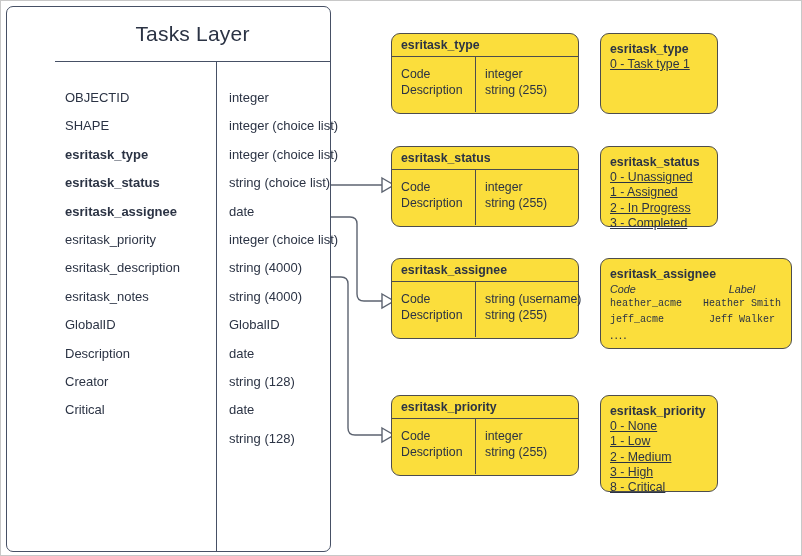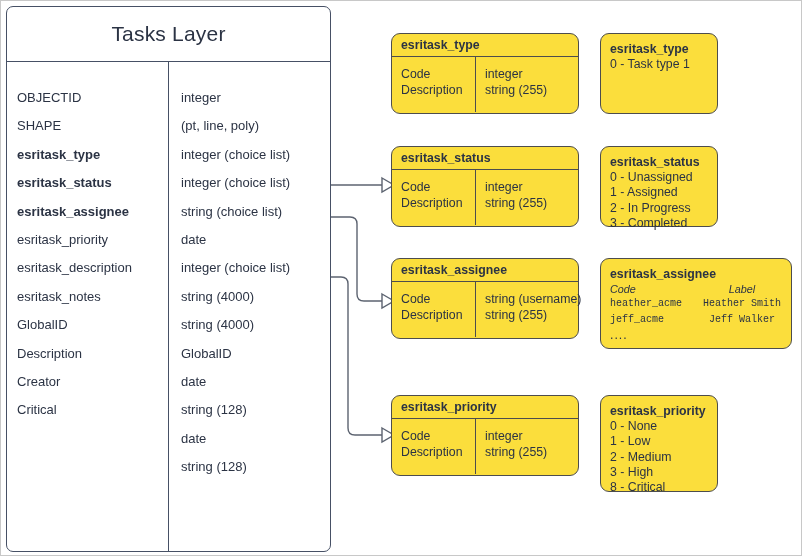--- a/index.html
+++ b/index.html
@@ -26,20 +26,21 @@
     position: absolute;
     left: 5px;
     top: 5px;
     width: 325px;
     height: 546px;
     background: #ffffff;
     border: 1.4px solid #465065;
     border-radius: 7px;
     display: flex;
     flex-direction: column;
+    padding-left: 48px;
   }
   .entity-title {
     height: 55px;
     flex: 0 0 55px;
     display: flex;
     align-items: center;
     justify-content: center;
     font-size: 21px;
     color: #2b3344;
     border-bottom: 1.4px solid #465065;
@@ -118,20 +119,21 @@
   .dbox-title {
     font-size: 12.3px;
     font-weight: bold;
     line-height: 16px;
     white-space: nowrap;
   }
   .dbox-line {
     font-size: 12.3px;
     line-height: 15.3px;
     white-space: nowrap;
+    text-decoration: underline;
   }
   .dbox-colhdr {
     display: flex;
     font-size: 10.8px;
     font-style: italic;
     line-height: 14px;
   }
   .dbox-pair {
     display: flex;
     font-size: 10px;
@@ -179,21 +181,20 @@
           <div class="frow">esritask_priority</div>
           <div class="frow">esritask_description</div>
           <div class="frow">esritask_notes</div>
           <div class="frow">GlobalID</div>
           <div class="frow">Description</div>
           <div class="frow">Creator</div>
           <div class="frow">Critical</div>
         </div>
       <div class="col-types" id="col-types">
           <div class="frow">integer</div>
-          <div class="frow">(pt, line, poly)</div>
           <div class="frow">integer (choice list)</div>
           <div class="frow">integer (choice list)</div>
           <div class="frow">string (choice list)</div>
           <div class="frow">date</div>
           <div class="frow">integer (choice list)</div>
           <div class="frow">string (4000)</div>
           <div class="frow">string (4000)</div>
           <div class="frow">GlobalID</div>
           <div class="frow">date</div>
           <div class="frow">string (128)</div>

